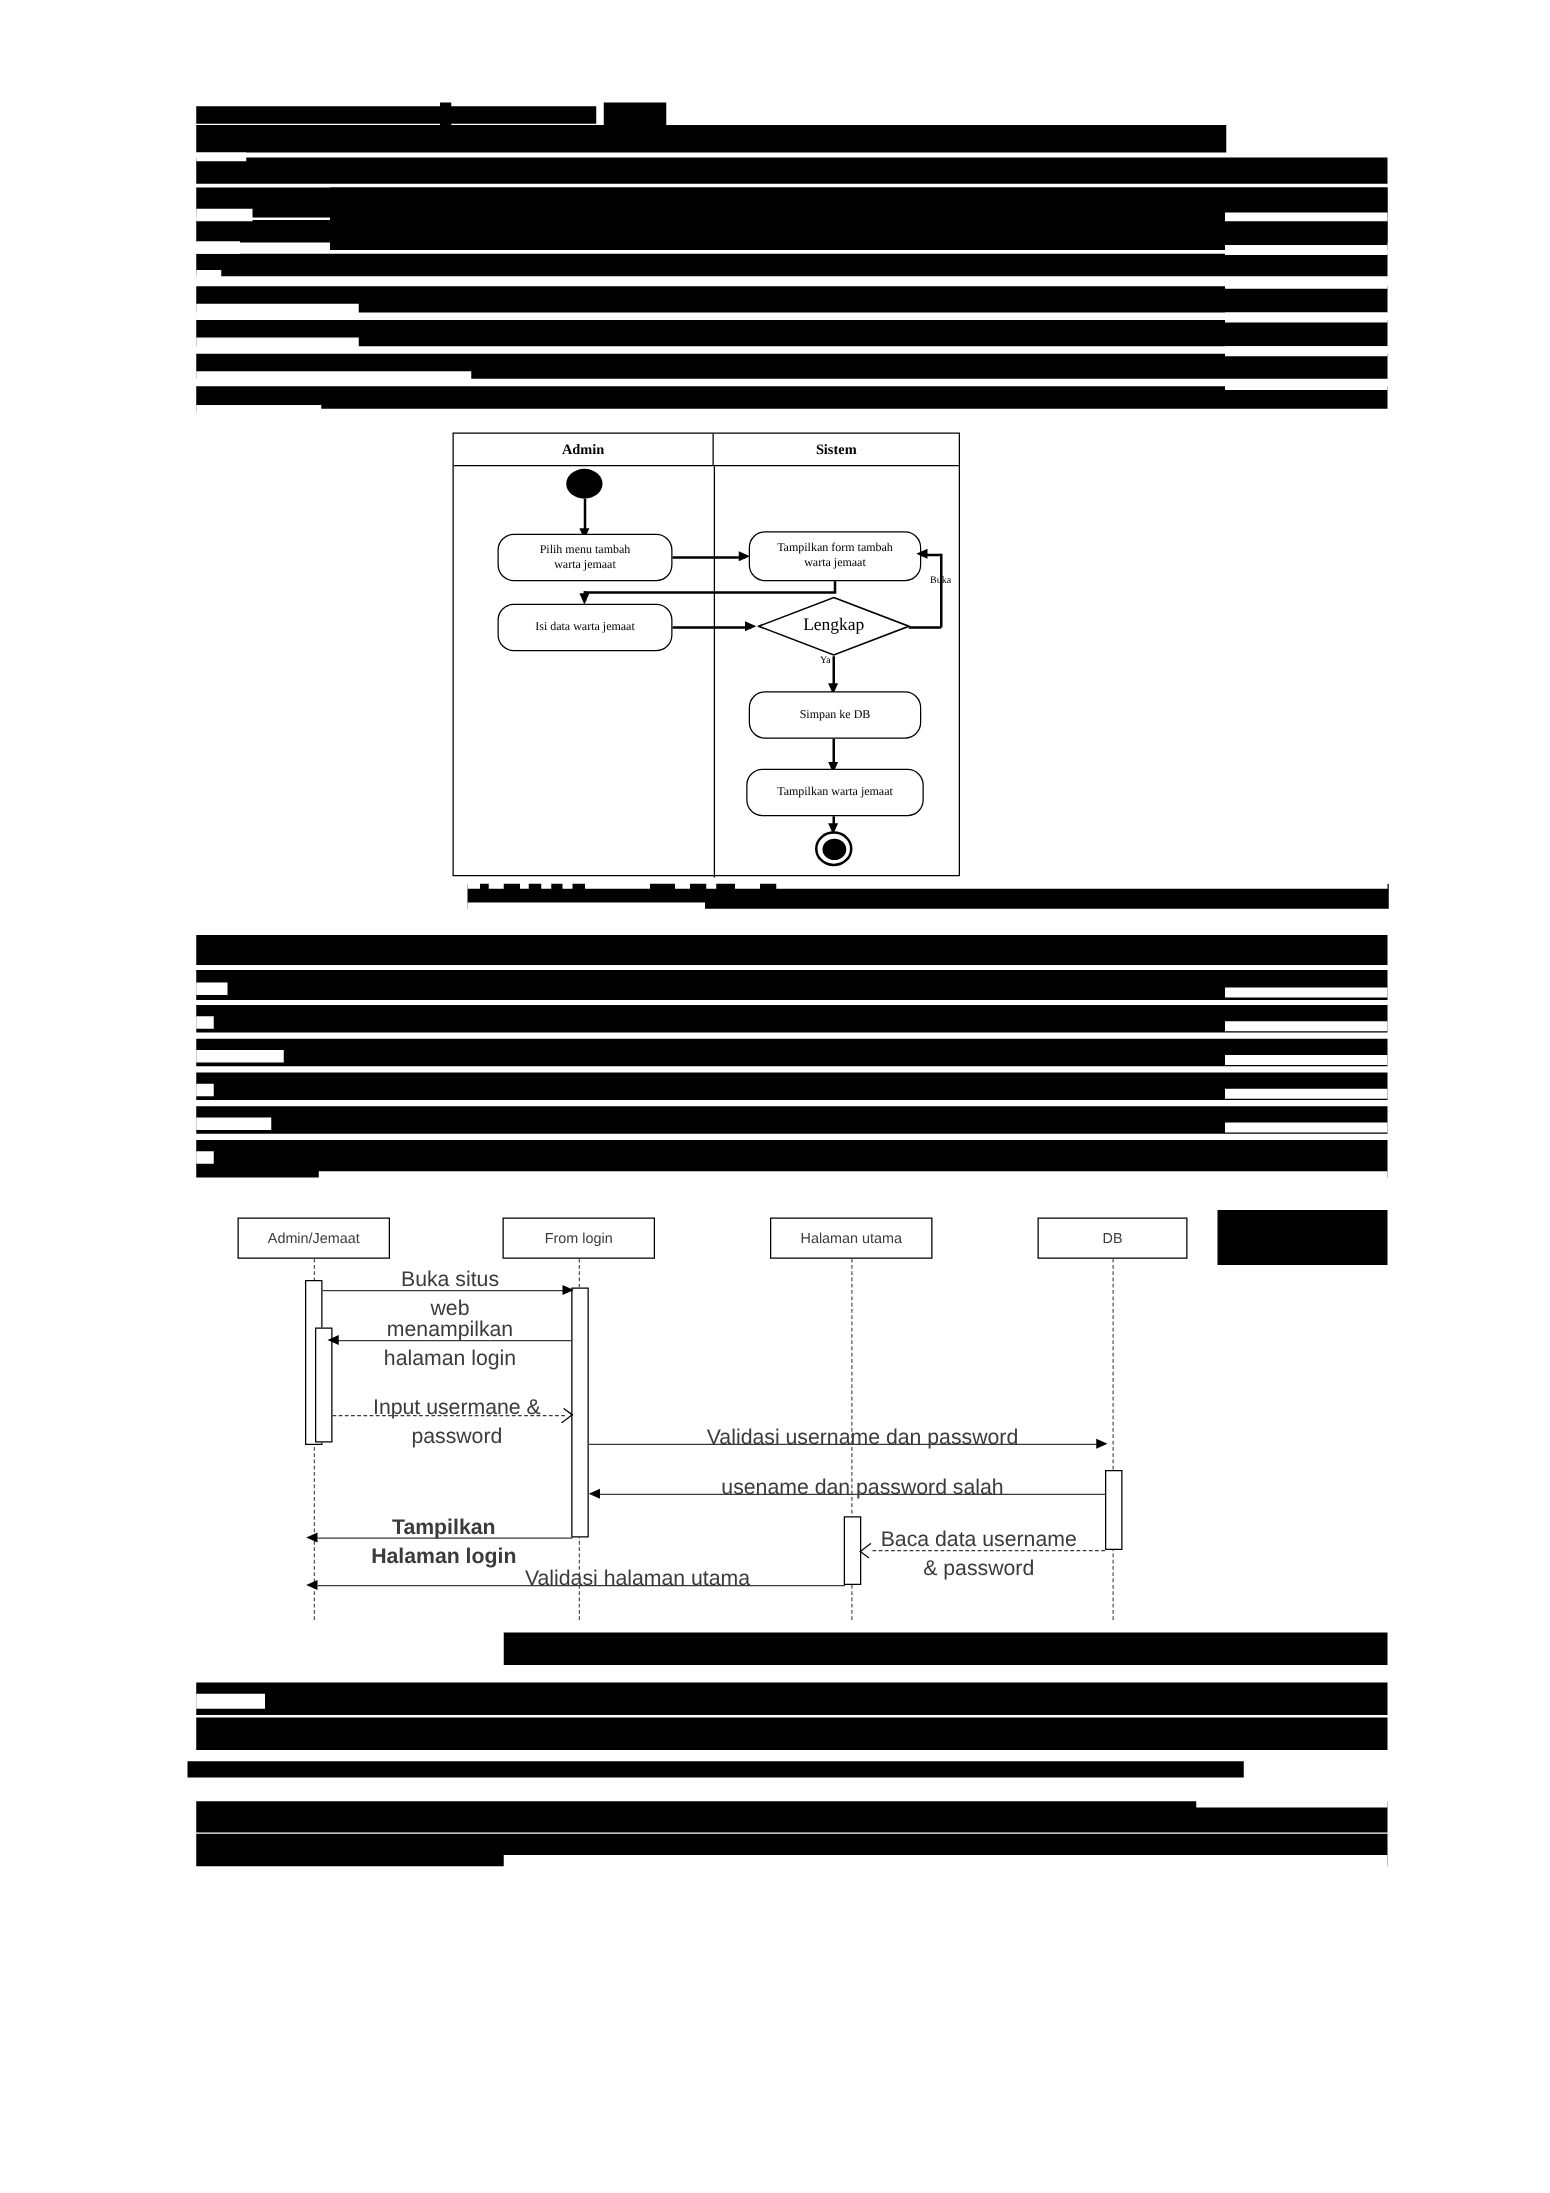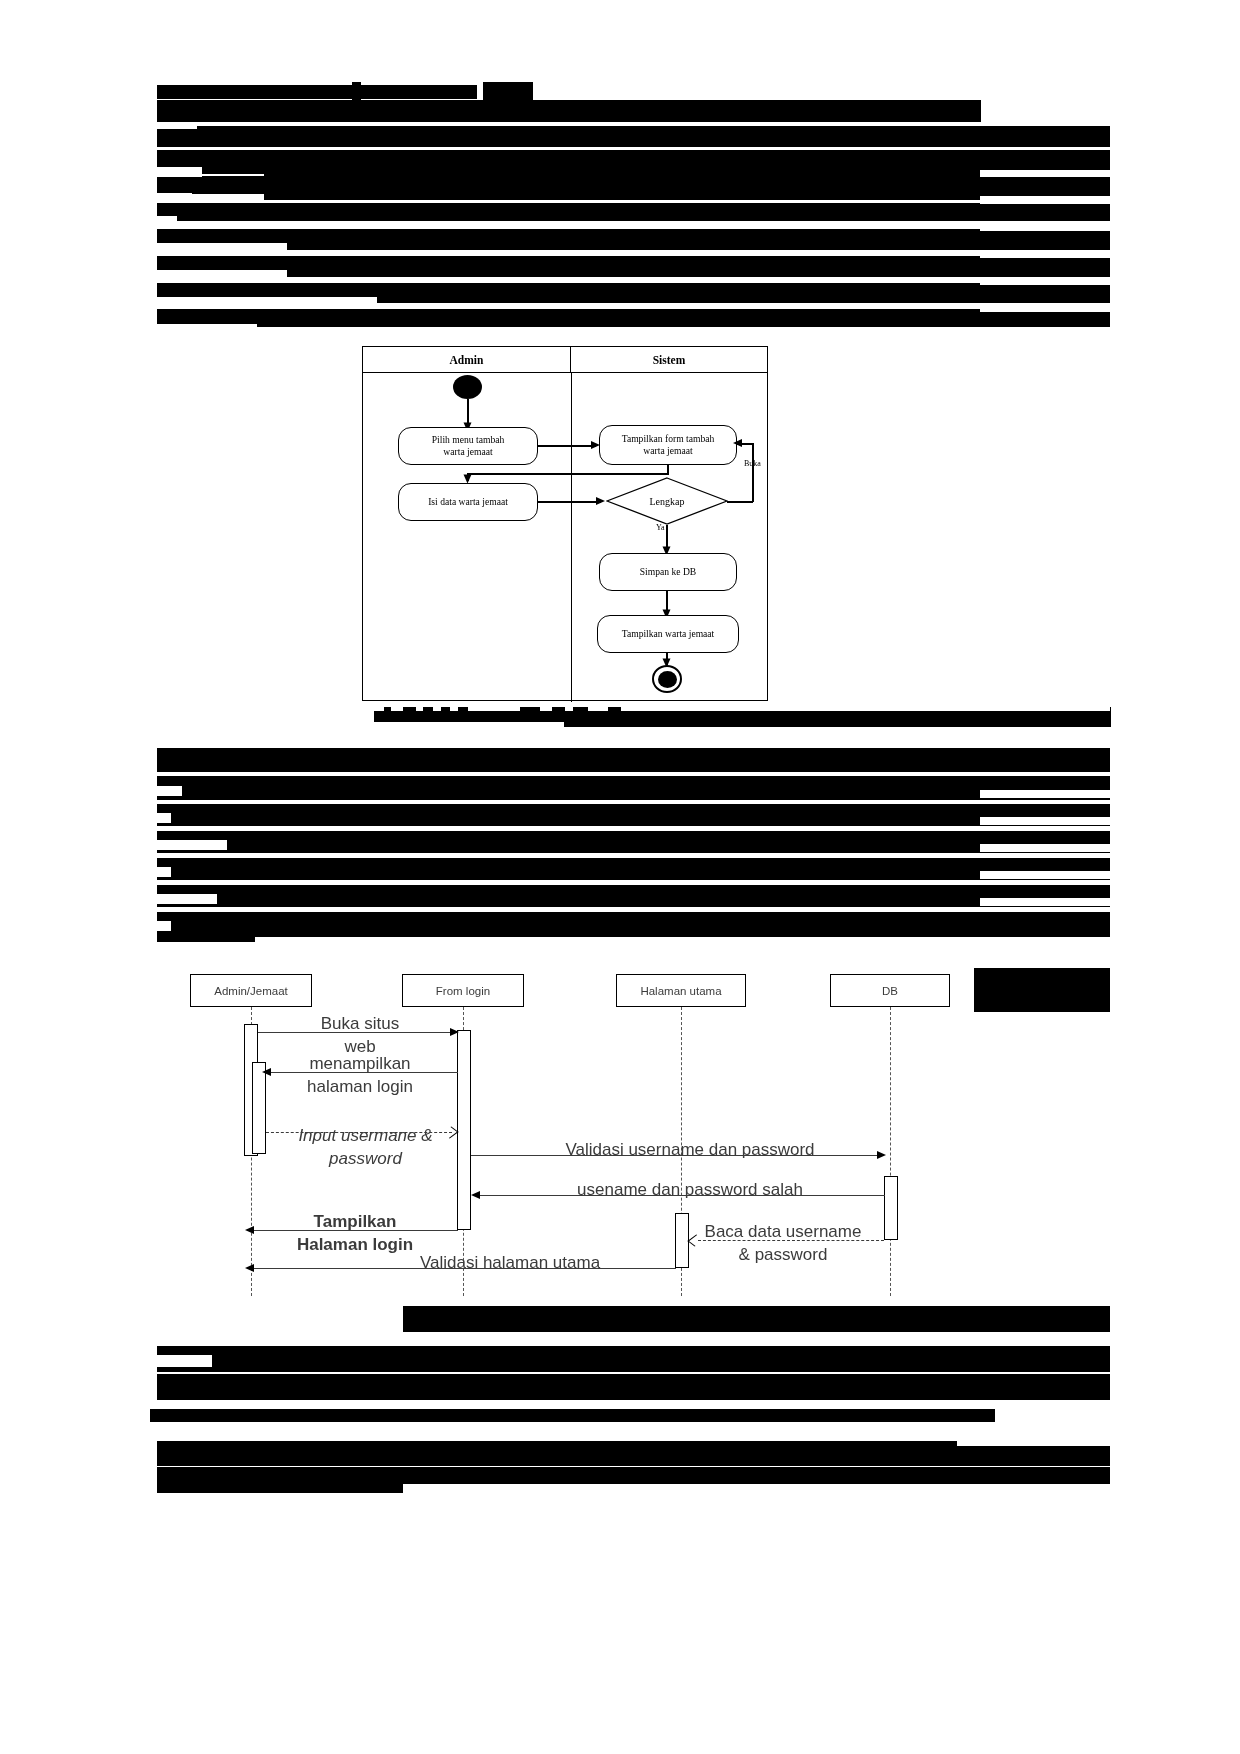--- a/index.html
+++ b/index.html
@@ -85,21 +85,21 @@
     border-radius: 50%;
     background: #000;
   }
   .diamond {
     position: absolute;
     display: flex; align-items: center; justify-content: center;
   }
   .diamond .dlabel {
     position: relative; z-index: 2;
     font-family: "Liberation Serif", serif;
-    font-size: 10px; color: #000;
+    font-size: 14px; color: #000;
   }
   .aline { position: absolute; background: #000; }
   .alabel {
     position: absolute;
     font-family: "Liberation Serif", serif;
     font-size: 8px;
     color: #000;
     white-space: nowrap;
   }
   
@@ -356,21 +356,21 @@
 
     <div class="msg-line" style="left:116px; top:110px; width:192px;"></div>
     <div class="arrow-l" style="left:112px; top:105.5px;"></div>
     <div class="msg-label two-line" style="left:130px; top:91px; width:160px;">
       <span>menampilkan</span><br>
       <span>halaman login</span>
     </div>
 
     <div class="msg-line dashed" style="left:116px; top:170px; width:186px;"></div>
     <div class="arrow-open-r" style="left:296px; top:165px;"></div>
-    <div class="msg-label two-line" style="left:128px; top:163px; width:175px;font-style:italic;">
+    <div class="msg-label two-line" style="left:128px; top:153px; width:175px;">
       <span>Input usermane &amp;</span><br>
       <span>password</span>
     </div>
 
     <div class="msg-line" style="left:321px; top:193px; width:412px;"></div>
     <div class="arrow-r" style="left:727px; top:188.5px;"></div>
     <div class="msg-label" style="left:400px; top:178px; width:280px;">
       <span>Validasi username dan password</span>
     </div>
 

